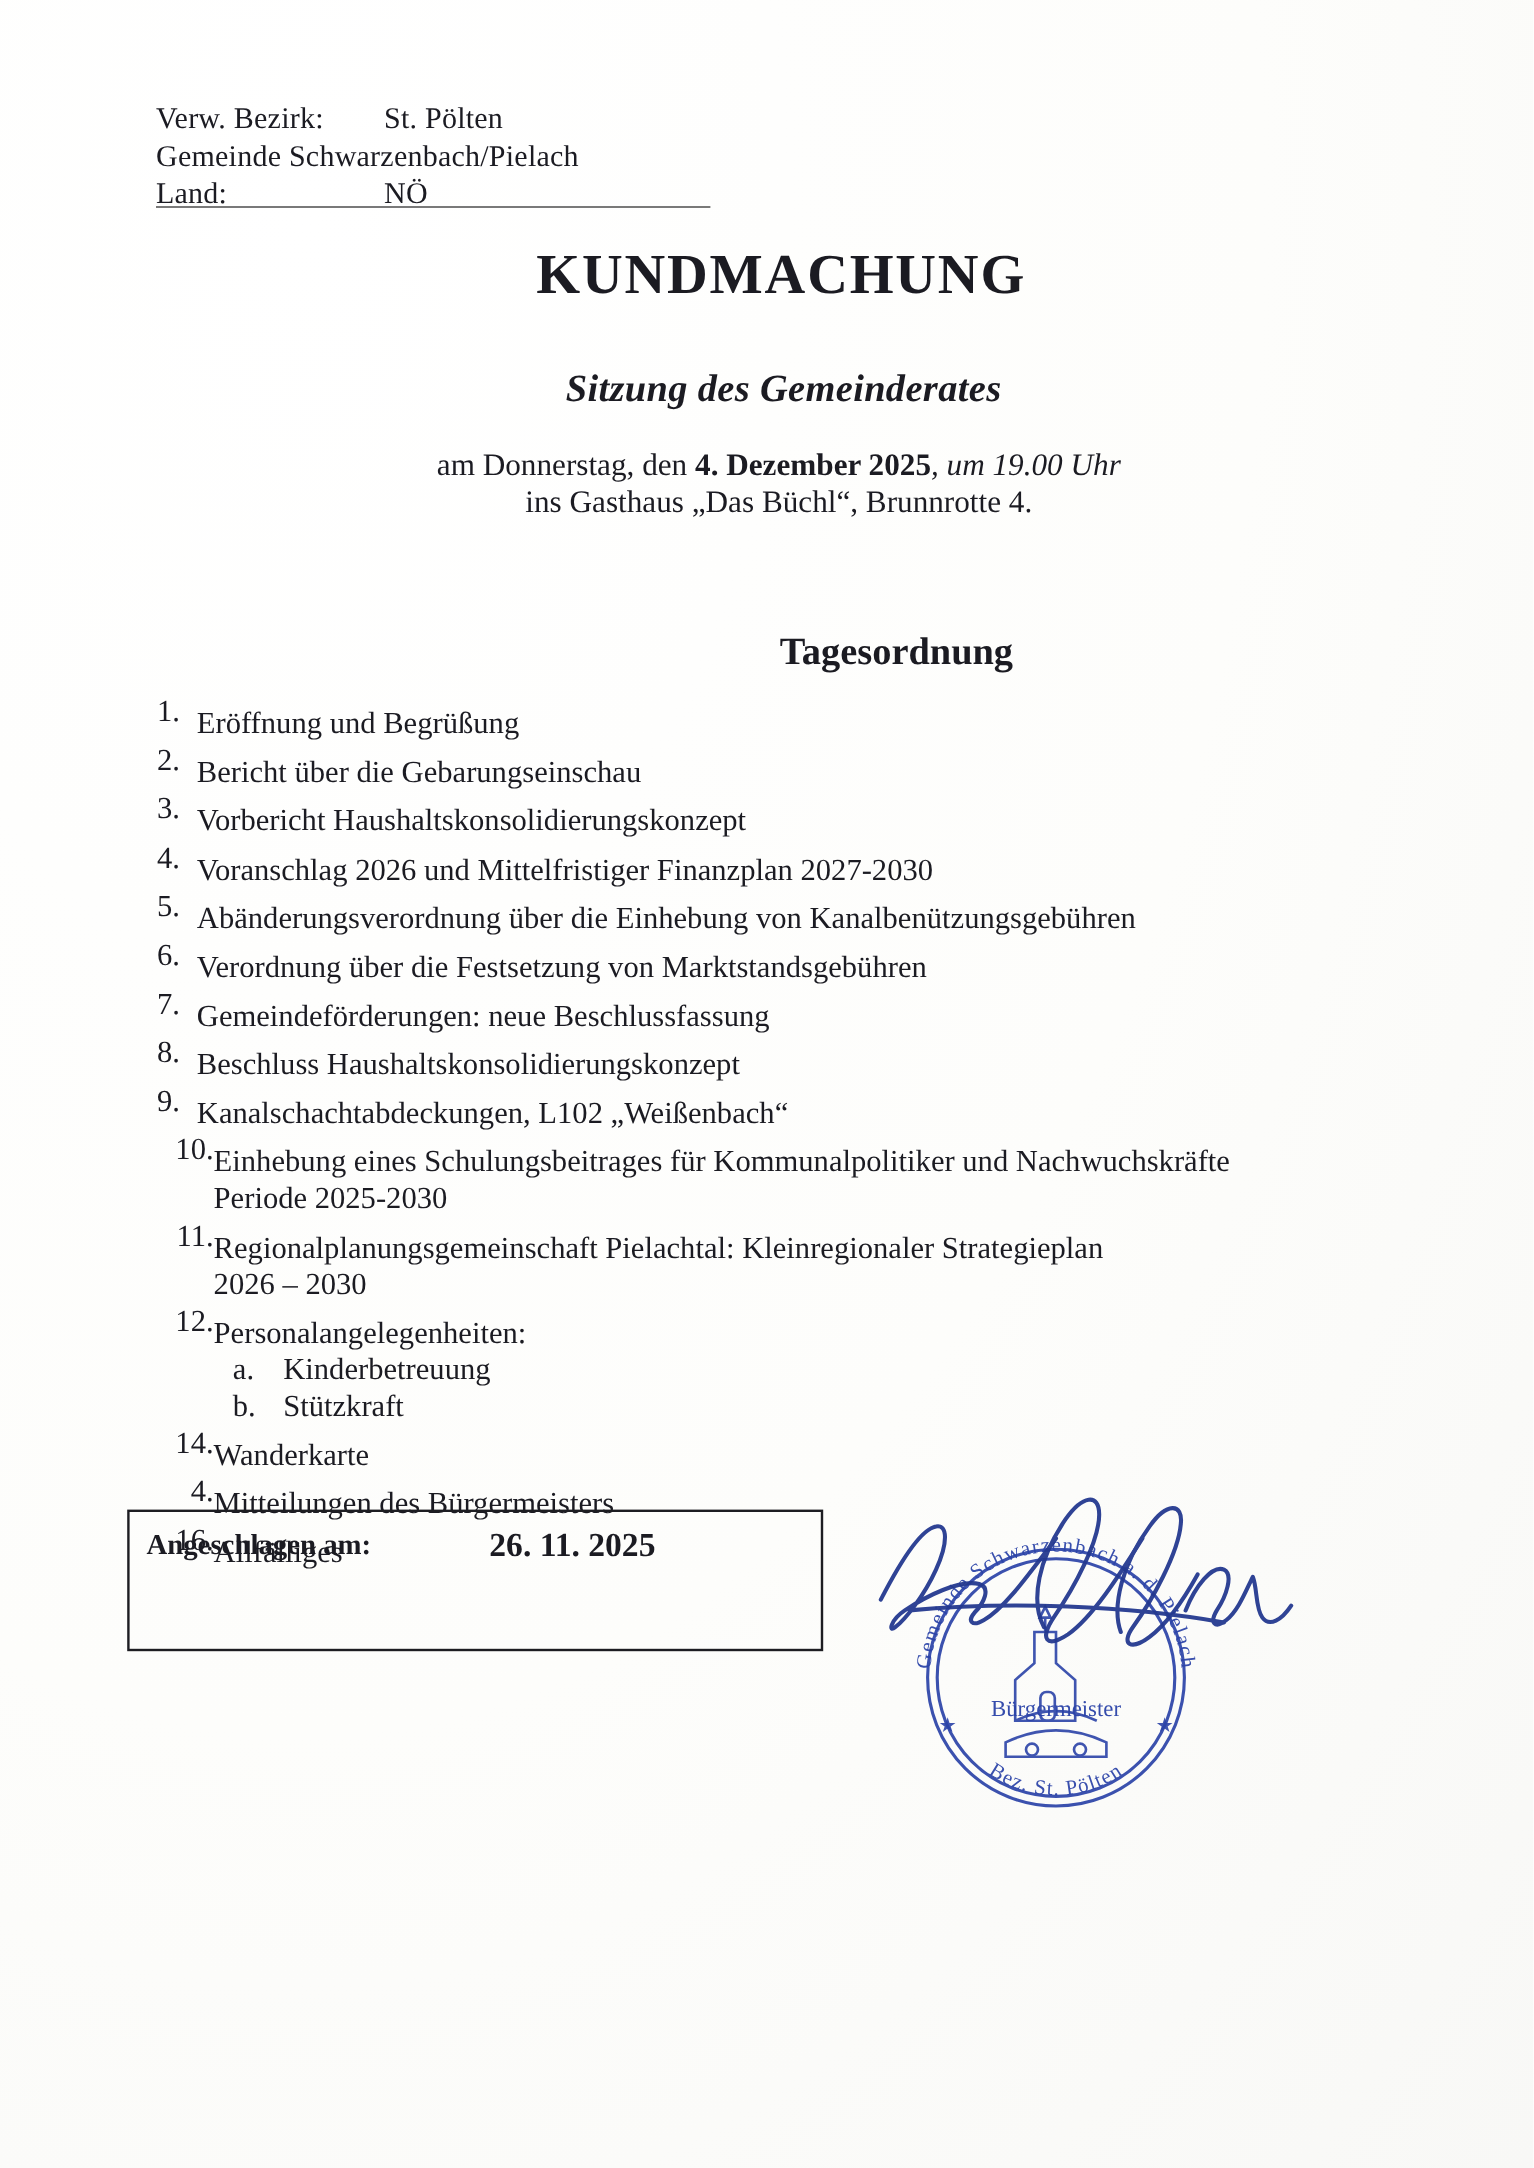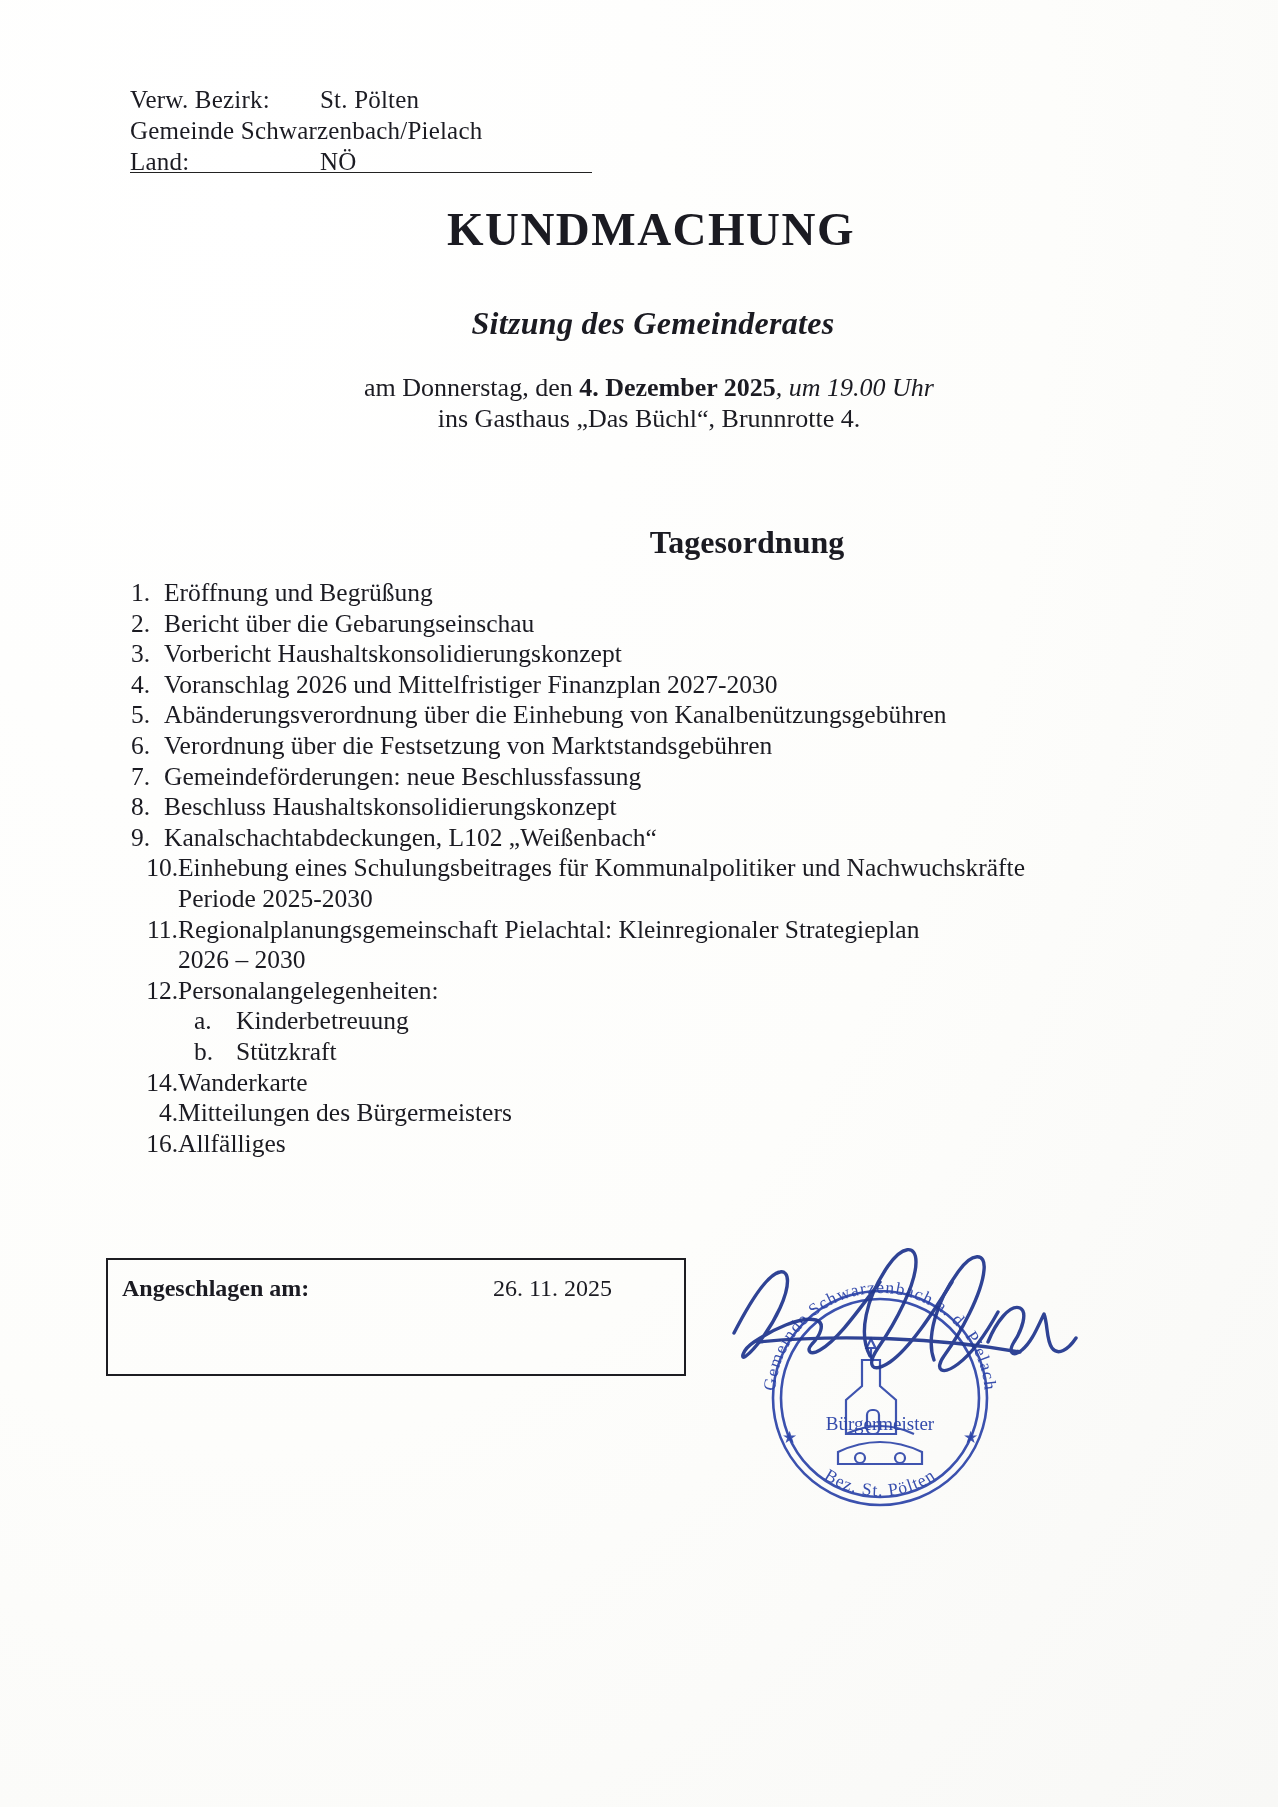--- a/index.html
+++ b/index.html
@@ -112,21 +112,21 @@
     font-size: 25.5px;
     line-height: 30.6px;
   }
   .ag-num {
     flex: 0 0 auto;
     text-align: right;
     white-space: pre;
   }
   .ag-num.narrow { width: 36px; padding-right: 14px; }
   .ag-num.wide   { width: 50px; padding-right: 0px; }
-  .ag-txt { flex: 1 1 auto; }
+  .ag-txt { flex: 1 1 auto; margin-top: 10px; }
   .ag-cont {
     font-size: 25.5px;
     line-height: 30.6px;
     padding-left: 50px;
   }
   .ag-sub {
     display: flex;
     font-size: 25.5px;
     line-height: 30.6px;
     padding-left: 66px;
@@ -147,23 +147,23 @@
     align-items: center;
     height: 50%;
     padding-left: 14px;
   }
   .sig-label {
     font-size: 24px;
     font-weight: bold;
     width: 220px;
   }
   .sig-value {
-    font-size: 24px;
-    font-weight: normal;
-    text-align: right;
+    font-size: 28px;
+    font-weight: bold;
+    text-align: center;
     width: 270px;
   }
 
   
   .stampwrap {
     position: absolute;
     left: 720px;
     top: 1238px;
     width: 400px;
     height: 280px;

